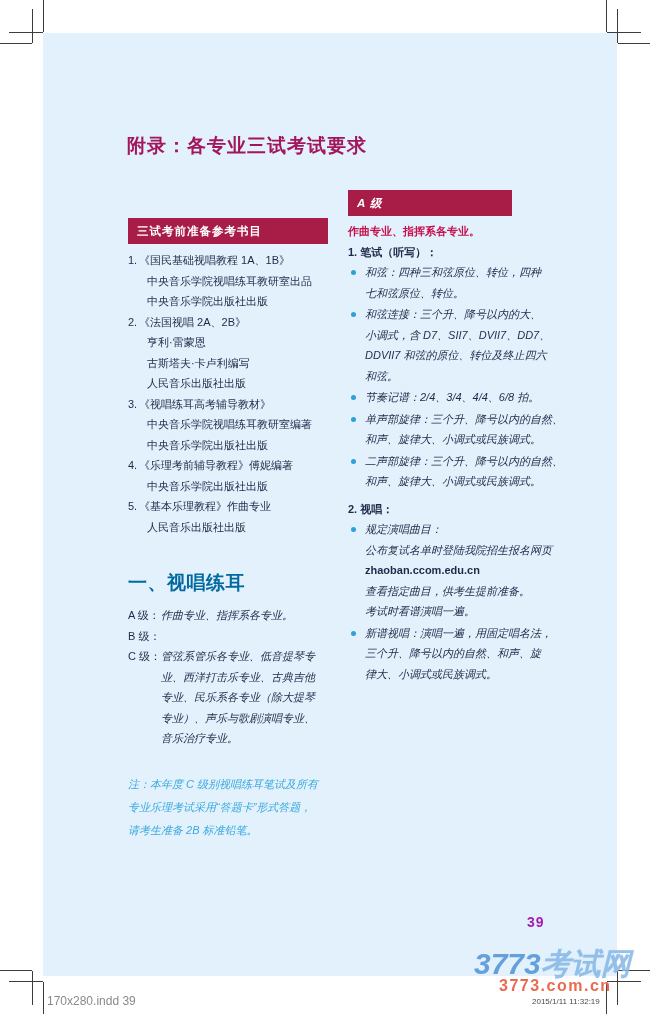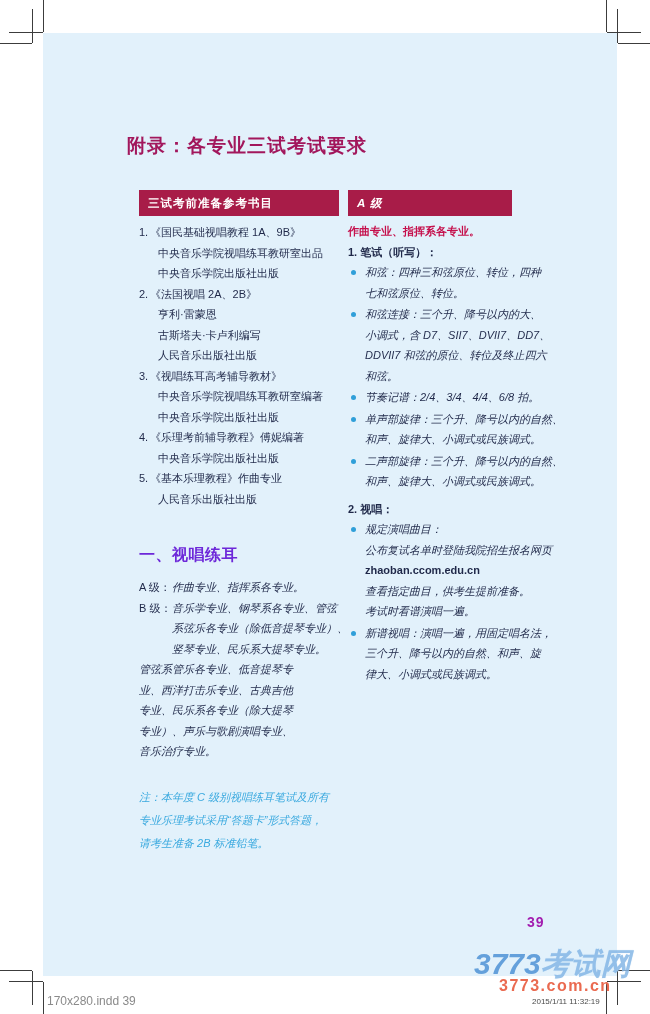--- a/index.html
+++ b/index.html
@@ -3,31 +3,31 @@
 <meta charset="utf-8">
 <style>
   html,body{margin:0;padding:0;background:#ffffff;}
   .page{position:relative;width:650px;height:1014px;background:#ffffff;overflow:hidden;
         font-family:"Liberation Sans","DejaVu Sans",sans-serif;color:#1f2849;}
   .cm{position:absolute;background:#3c3c3c;display:block;}
   .content{position:absolute;left:43px;top:33px;width:574px;height:943px;background:#e2f1fb;}
   .page-title{position:absolute;left:84px;top:100px;font-size:19px;font-weight:bold;
               color:#a2175c;letter-spacing:1px;}
   .col{position:absolute;top:157px;font-size:11px;line-height:20.5px;}
-  .col-left{left:96px;width:200px;}
+  .col-left{left:85px;width:200px;margin-top:28px;}
   .col-right{left:305px;width:206px;}
   .panel-header{height:26px;line-height:26px;background:#a81c48;color:#ffffff;
                 font-size:11.5px;font-weight:bold;letter-spacing:1px;padding-left:9px;
                 box-sizing:border-box;}
   .col-left .panel-header{width:200px;}
   .col-right .panel-header{width:164px;font-style:italic;}
   .book-list{margin-top:6px;}
   .book-title .num{display:inline-block;width:11px;}
   .book-line{padding-left:19px;}
-  .section-title{margin-top:36px;font-size:16px;font-weight:bold;color:#6d28d9;
+  .section-title{margin-top:36px;font-size:19px;font-weight:bold;color:#0369a1;
                  letter-spacing:0.5px;line-height:20px;}
   .levels{margin-top:12px;}
   .level{display:flex;}
   .lvl-label{flex:0 0 33px;}
   .pre{white-space:pre;font-style:italic;}
   .note{margin-top:24px;color:#3aa9df;line-height:23px;}
   .subtitle{margin-top:5px;color:#c5104c;font-weight:bold;}
   .num-title{font-weight:bold;}
   .s2{margin-top:7px;}
   .bullet{position:relative;padding-left:17px;margin-bottom:1px;}
@@ -80,21 +80,21 @@
 
   <div class="content">
 
     <div class="page-title">附录：各专业三试考试要求</div>
 
     <div class="col col-left">
       <div class="panel-header">三试考前准备参考书目</div>
 
       <div class="book-list">
         <div class="book">
-          <div class="book-title"><span class="num">1.</span><span>《国民基础视唱教程 1A、9B》</span></div>
+          <div class="book-title"><span class="num">1.</span><span>《国民基础视唱教程 1A、1B》</span></div>
           <div class="book-line">中央音乐学院视唱练耳教研室出品</div>
           <div class="book-line">中央音乐学院出版社出版</div>
         </div>
         <div class="book">
           <div class="book-title"><span class="num">2.</span><span>《法国视唱 2A、2B》</span></div>
           <div class="book-line">亨利·雷蒙恩</div>
           <div class="book-line">古斯塔夫·卡卢利编写</div>
           <div class="book-line">人民音乐出版社出版</div>
         </div>
         <div class="book">
@@ -114,25 +114,23 @@
 
       <div class="section-title">一、视唱练耳</div>
 
       <div class="levels">
         <div class="level">
           <span class="lvl-label">A 级：</span>
           <span class="lvl-text pre">作曲专业、指挥系各专业。</span>
         </div>
         <div class="level">
           <span class="lvl-label">B 级：</span>
-          <span class="lvl-text pre">音乐学专业、钢琴系各专业、管弦
-系弦乐各专业（除低音提琴专业）、
-竖琴专业、民乐系大提琴专业。</span>
         </div>
         <div class="level">
+          <span class="lvl-label">C 级：</span>
           <span class="lvl-text pre">管弦系管乐各专业、低音提琴专
 业、西洋打击乐专业、古典吉他
 专业、民乐系各专业（除大提琴
 专业）、声乐与歌剧演唱专业、
 音乐治疗专业。</span>
         </div>
       </div>
 
       <div class="note pre">注：本年度 C 级别视唱练耳笔试及所有
 专业乐理考试采用“答题卡”形式答题，

